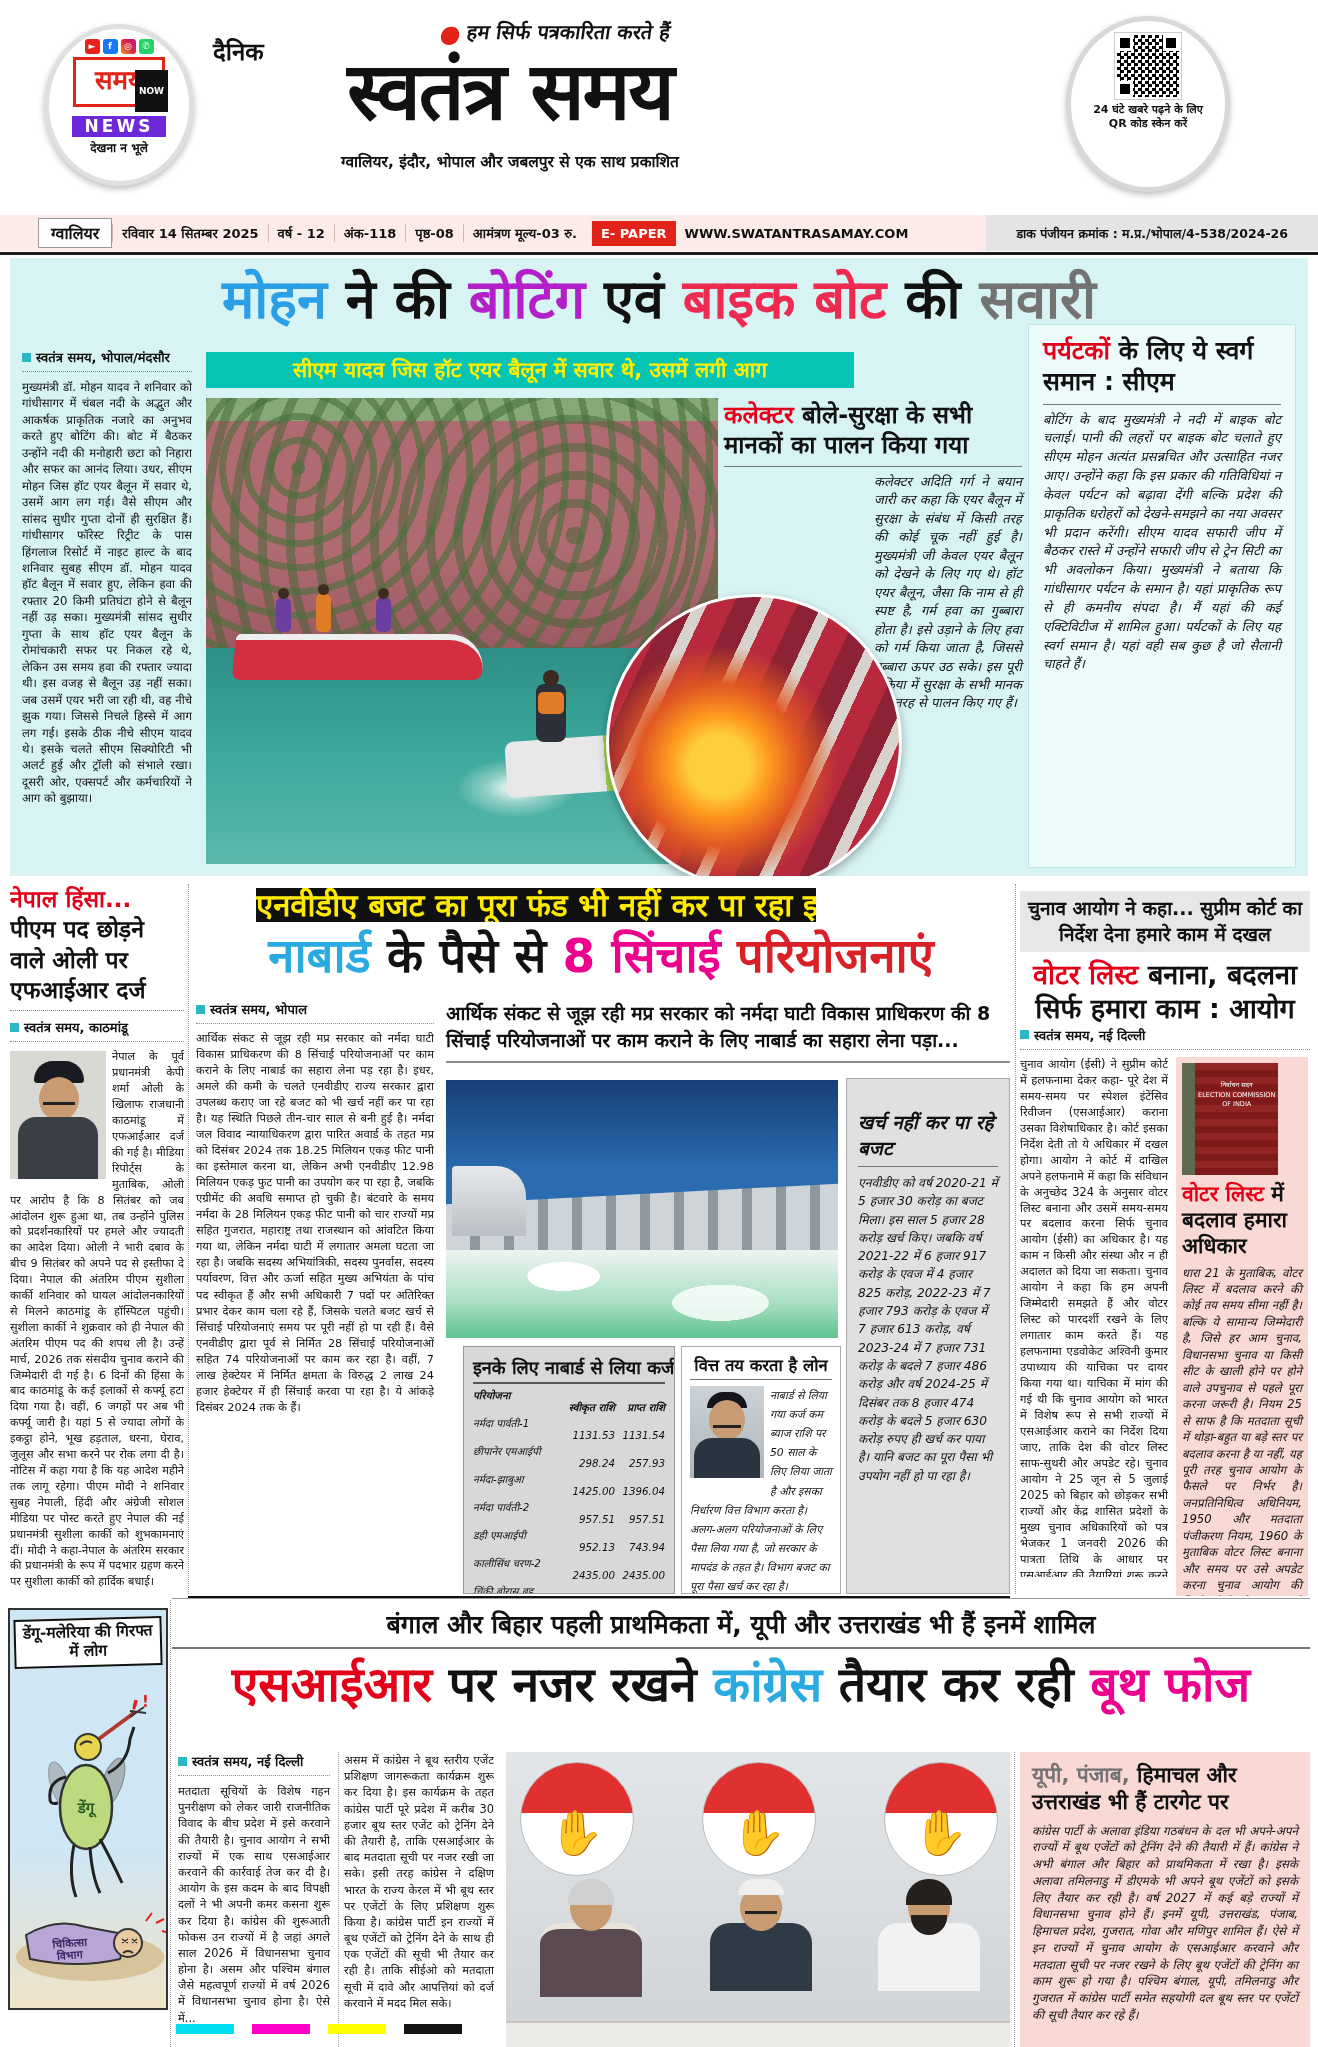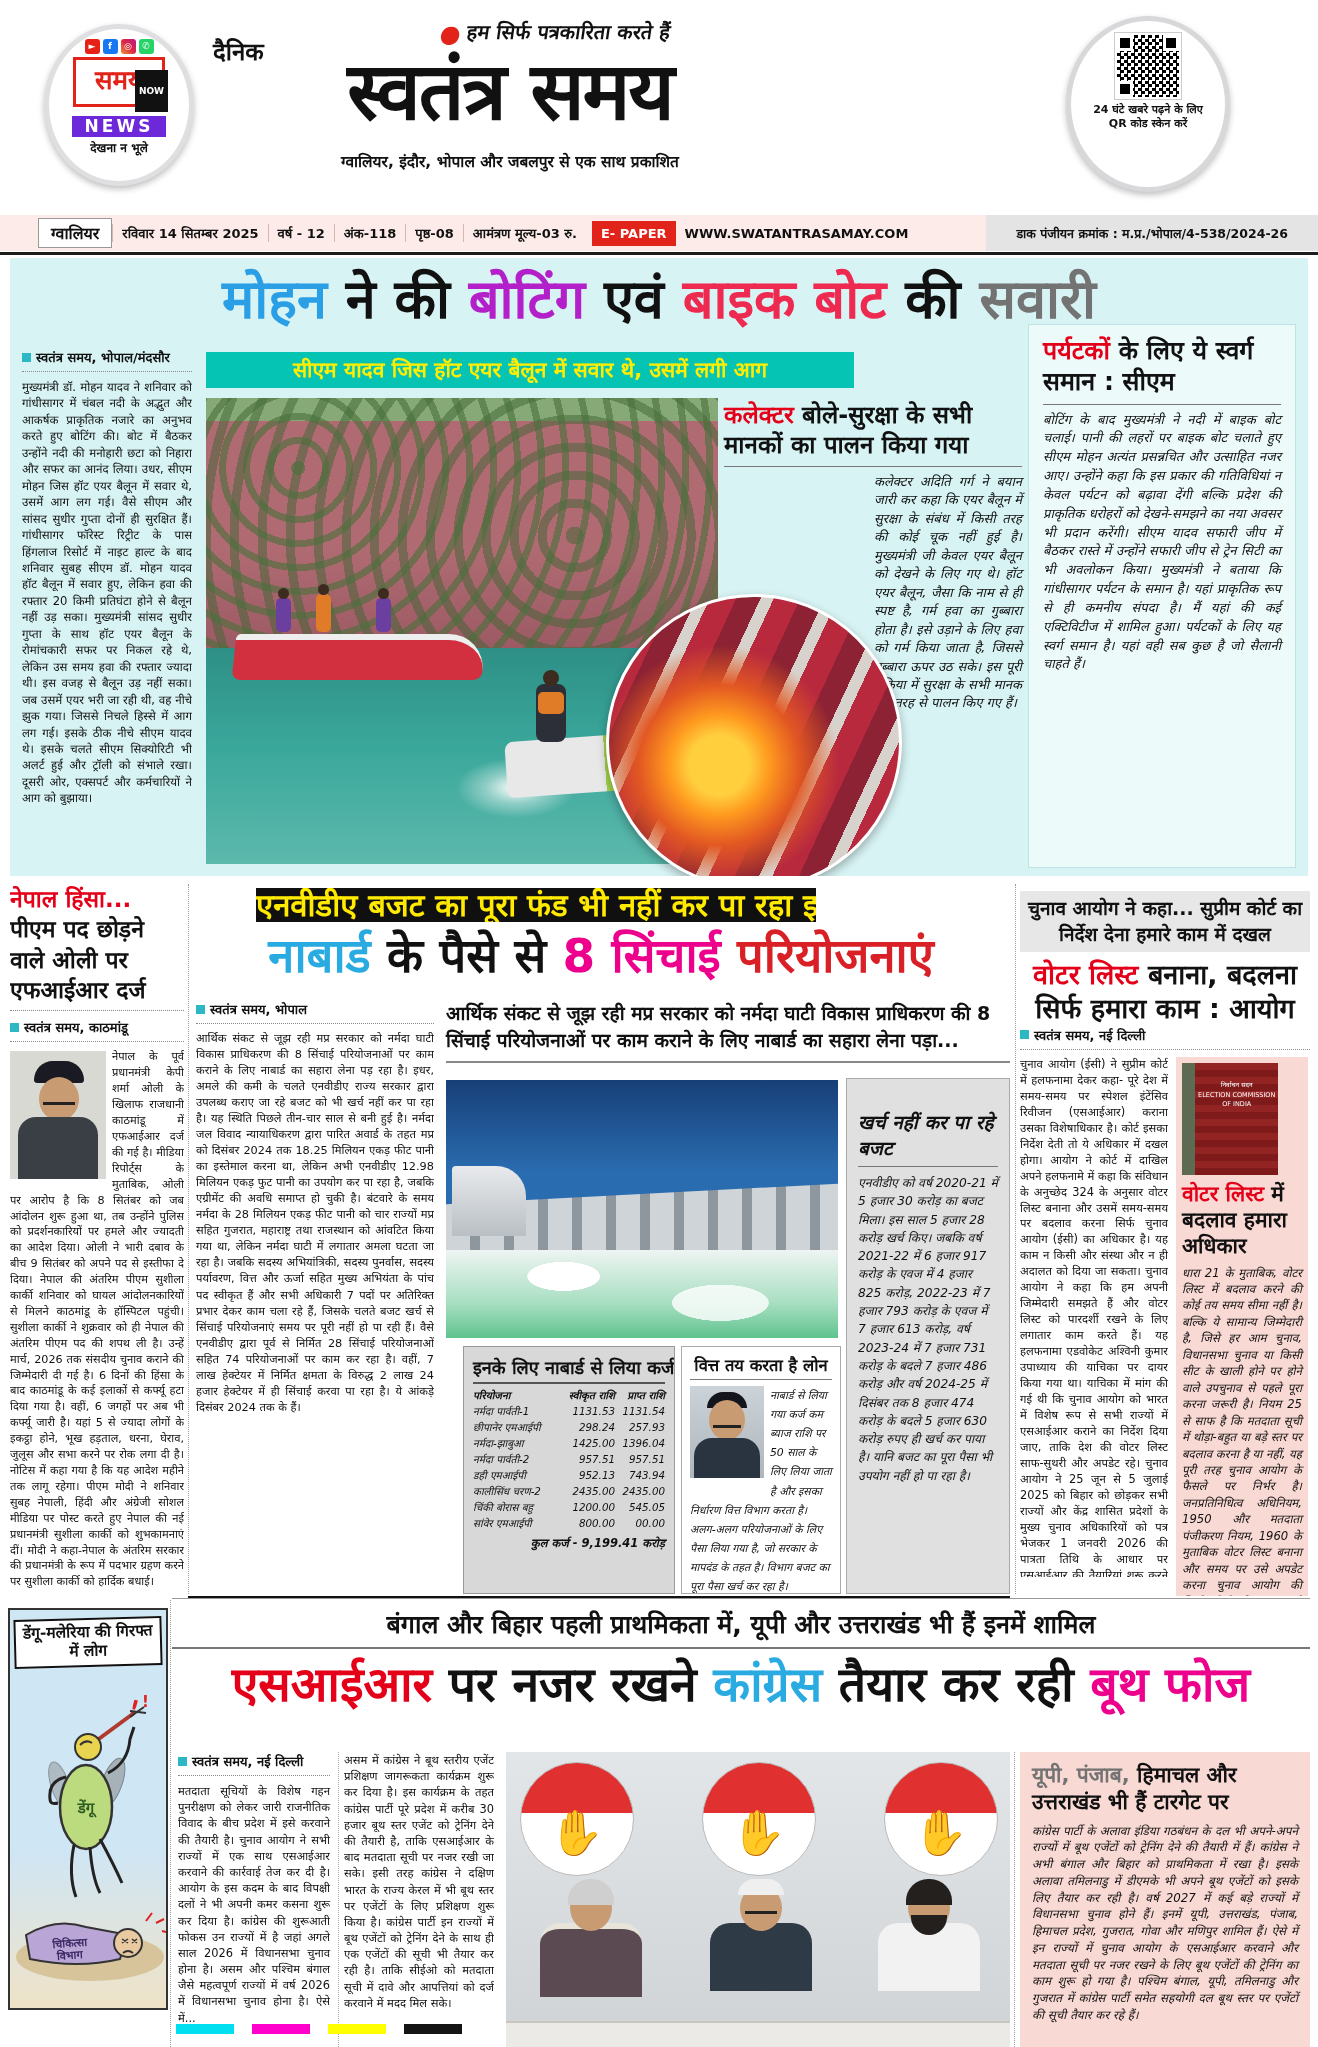--- a/index.html
+++ b/index.html
@@ -105,21 +105,21 @@
   #dam-foam{position:absolute;left:0;top:66%;width:100%;height:34%;
     background:radial-gradient(60px 24px at 30% 30%,#fff 0 60%,transparent 61%),
                radial-gradient(80px 30px at 70% 60%,#ffffffcc 0 60%,transparent 61%),
                linear-gradient(180deg,#eef4f2,#a8dfc2 60%,#5fc38d);}
   #dam-building{position:absolute;left:6px;top:86px;width:74px;height:70px;background:linear-gradient(180deg,#e8eaec,#b9bfc4);border-radius:4px 30px 0 0;}
   #loan-box{left:463px;top:1346px;width:212px;height:248px;background:#d8d8d8;border:1px solid #999;
     padding:8px 9px;box-sizing:border-box;overflow:hidden;}
   #loan-title{font-size:18px;font-weight:bold;border-bottom:2px solid #555;padding-bottom:3px;margin-bottom:4px;white-space:nowrap;}
   .loan-row{display:flex;font-size:10.3px;font-style:italic;line-height:1.55;}
   .loan-row .lc0{flex:1;text-align:left;}
-  .loan-row .lc1,.loan-row .lc2{width:50px;text-align:right;}
+  .loan-row .lc1,.loan-row .lc2{width:50px;text-align:right;margin-top:12px;}
   .loan-head{font-weight:bold;}
   #loan-total{font-size:11.5px;font-style:italic;font-weight:bold;text-align:right;margin-top:3px;}
   #finance-box{left:681px;top:1346px;width:160px;height:248px;background:#fff;border:1px solid #aaa;
     padding:6px 8px;box-sizing:border-box;overflow:hidden;}
   #finance-title{font-size:16.5px;font-weight:bold;text-align:center;border-bottom:1px solid #777;padding-bottom:3px;margin-bottom:4px;white-space:nowrap;}
   #rajora-photo{float:left;width:74px;height:92px;margin:2px 6px 2px 0;background:linear-gradient(#cbd3d8,#aeb6bc);position:relative;overflow:hidden;}
   #rajora-photo .cap{left:17px;top:6px;width:40px;height:16px;background:#14141c;border-radius:20px 20px 0 0;}
   #rajora-photo .face{left:19px;top:14px;width:36px;height:40px;}
   #rajora-photo .glasses{left:23px;top:30px;width:28px;}
   #rajora-photo .suit{left:4px;top:52px;width:66px;height:40px;background:#2a3440;}

